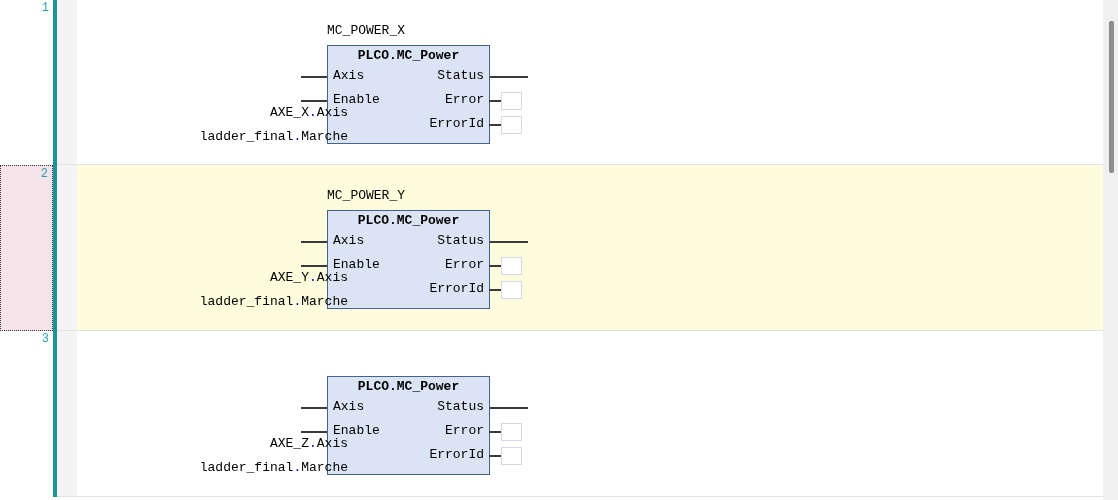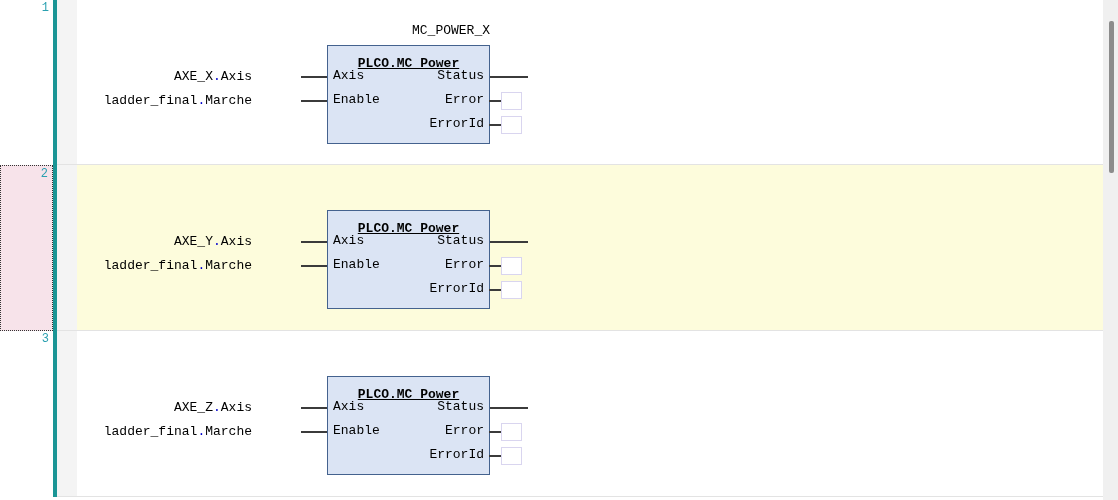--- a/index.html
+++ b/index.html
@@ -39,42 +39,42 @@
     background:transparent;
   }
   .network.selected .content-bg{background:var(--selected-bg,#FDFCDC);}
   .sep{
     position:absolute; left:57px; right:15px; bottom:0; height:1px;
     background:#E3E3E3;
   }
 
   .fbd-title{
     position:absolute; left:327px; top:24px; width:163px; height:14px;
-    line-height:14px; text-align:right; white-space:nowrap;
+    line-height:14px; text-align:left; white-space:nowrap;
   }
   .fbd-block{
     position:absolute; left:327px; top:45px; width:163px; height:99px;
     background:var(--block-fill,#DBE4F4);
     border:1.5px solid var(--block-border,#44628E);
     box-sizing:border-box;
   }
   .fbd-header{
-    position:absolute; top:10px; left:0; right:0; height:16px; line-height:16px;
-    text-align:center; font-weight:bold; white-space:nowrap;text-decoration:underline;
+    position:absolute; top:2px; left:0; right:0; height:16px; line-height:16px;
+    text-align:center; font-weight:bold; white-space:nowrap;
   }
   .brow{
     position:absolute; left:5px; right:5px; height:24px; line-height:24px;
     display:flex; justify-content:space-between; white-space:nowrap;
   }
   .r1{top:18px}.r2{top:42px}.r3{top:66px}
   .pl{text-align:left}.pr{margin-left:auto; text-align:left}
 
   .operand{
-    position:absolute; right:866px; height:14px; line-height:14px;
-    white-space:nowrap; text-align:right;
+    position:absolute; right:770px; height:14px; line-height:14px;
+    white-space:nowrap; text-align:right;margin-top:36px;
   }
   .op1{top:70px}.op2{top:94px}
   .dot{color:var(--dot-blue,#0000CD);}
 
   .wire{position:absolute; height:2px; background:#3B3B3B;}
   .in1{top:76px; left:301px; width:26px}
   .in2{top:100px; left:301px; width:26px}
   .out1{top:76px; left:490px; width:38px}
   .stub2{top:100px; left:489px; width:13px}
   .stub3{top:124px; left:489px; width:13px}
@@ -133,20 +133,21 @@
     <div class="sep"></div>
   </section>
 
   <section class="network n2 selected">
     <div class="gutter">
       <span class="netnum">2</span>
     </div>
     <div class="rail"></div>
     <div class="strip"></div>
     <div class="content-bg"></div>
+    <div class="fbd-title">MC_POWER_Y</div>
     <div class="fbd-block">
       <div class="fbd-header">PLCO.MC_Power</div>
       <div class="brow r1">
         <span class="pl">Axis</span>
         <span class="pr">Status</span>
       </div>
       <div class="brow r2">
         <span class="pl">Enable</span>
         <span class="pr">Error</span>
       </div>

